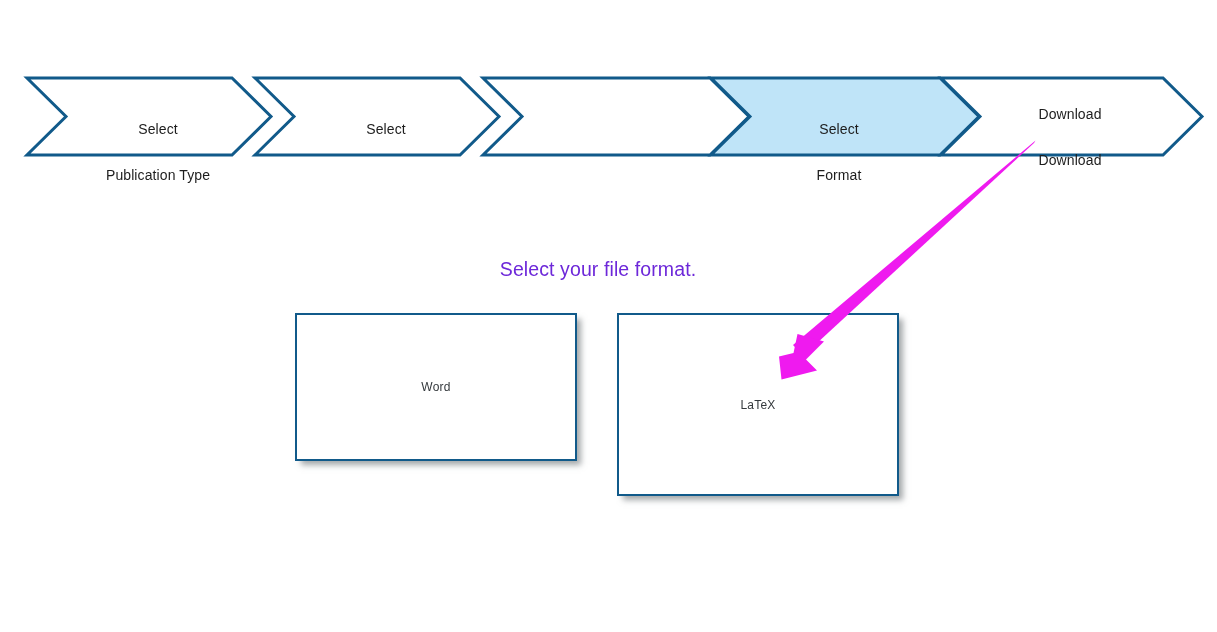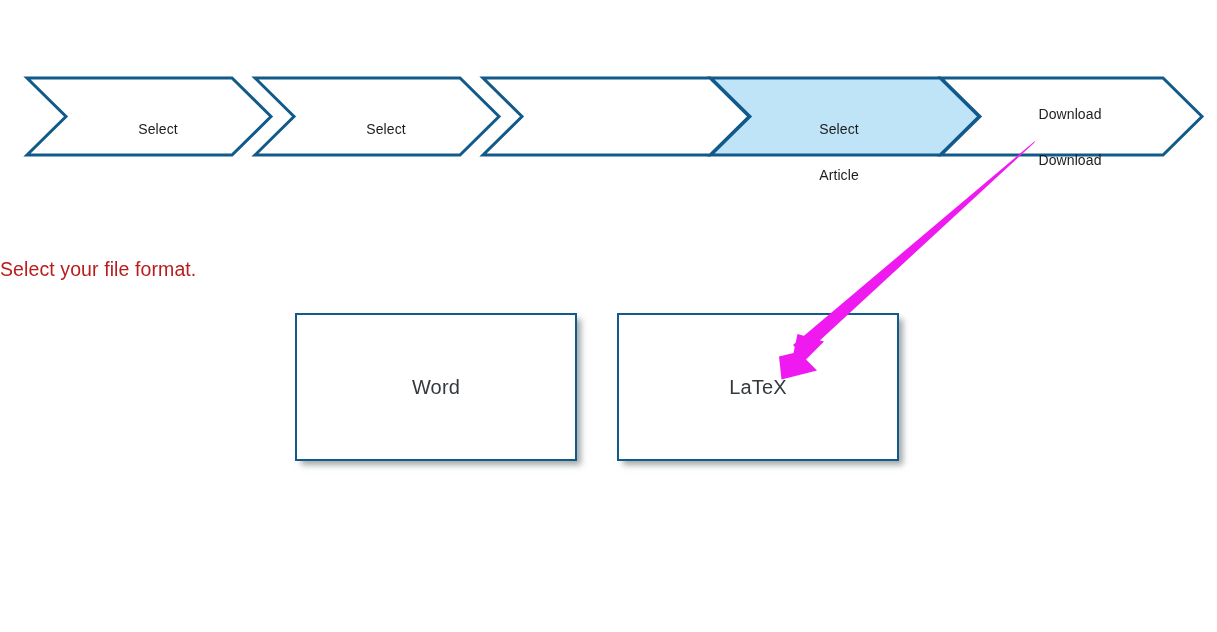--- a/index.html
+++ b/index.html
@@ -38,54 +38,54 @@
     white-space: pre-line;
     pointer-events: none;
   }
 
   
   #format-prompt {
     position: absolute;
     left: 0;
     top: 258px;
     width: 1196px;
-    text-align: left;
+    text-align: center;
     font-size: 19.5px;
-    color: #b91c1c;
+    color: #6d28d9;
     letter-spacing: 0.1px;
   }
 
   
   .format-card {
     position: absolute;
     box-sizing: border-box;
     background: #ffffff;
     border: 2.5px solid #115a8a;
     box-shadow: 5px 5px 6px -1px rgba(90, 96, 100, 0.55);
     display: flex;
     align-items: center;
     justify-content: center;
     cursor: pointer;
   }
   .format-card .card-label {
-    font-size: 20px;
+    font-size: 12px;
     color: #34393d;
     letter-spacing: 0.2px;
   }
   #card-word {
     left: 295px;
     top: 313px;
     width: 282px;
     height: 148px;
   }
   #card-latex {
     left: 617px;
     top: 313px;
     width: 282px;
-    height: 148px;
+    height: 183px;
   }
 
   
   #annotation-arrow {
     position: absolute;
     left: 0;
     top: 0;
     width: 1217px;
     height: 632px;
     pointer-events: none;
@@ -106,32 +106,33 @@
 
   <polygon class="step-shape" points="483,78 710,78 749,116.5 710,155 483,155 522,116.5" fill="#ffffff" stroke="#115a8a" stroke-width="3"></polygon>
 
   <polygon class="step-shape" points="711,78 940,78 979,116.5 940,155 711,155 750,116.5" fill="#bfe4f8" stroke="#115a8a" stroke-width="3"></polygon>
 
   <polygon class="step-shape" points="941,78 1163,78 1202,116.5 1163,155 941,155 980,116.5" fill="#ffffff" stroke="#115a8a" stroke-width="3"></polygon>
 </svg>
 
 <div class="step-label" style="left:68px;  top:95px; width:180px;">
   <div>Select</div>
+  <div>Publication Type</div>
 </div>
 
 <div class="step-label" style="left:296px; top:95px; width:180px;">
   <div>Select</div>
 </div>
 
 <div class="step-label" style="left:524px; top:95px; width:180px;">
 </div>
 
 <div class="step-label" style="left:749px; top:95px; width:180px;">
   <div>Select</div>
-  <div>Article</div>
+  <div>Format</div>
 </div>
 
 <div class="step-label" style="left:980px; top:80px; width:180px;">
   <div>Download</div>
   <div>Download</div>
 </div>
 
 <div id="format-prompt">Select your file format.</div>
 
 <div class="format-card" id="card-word">

